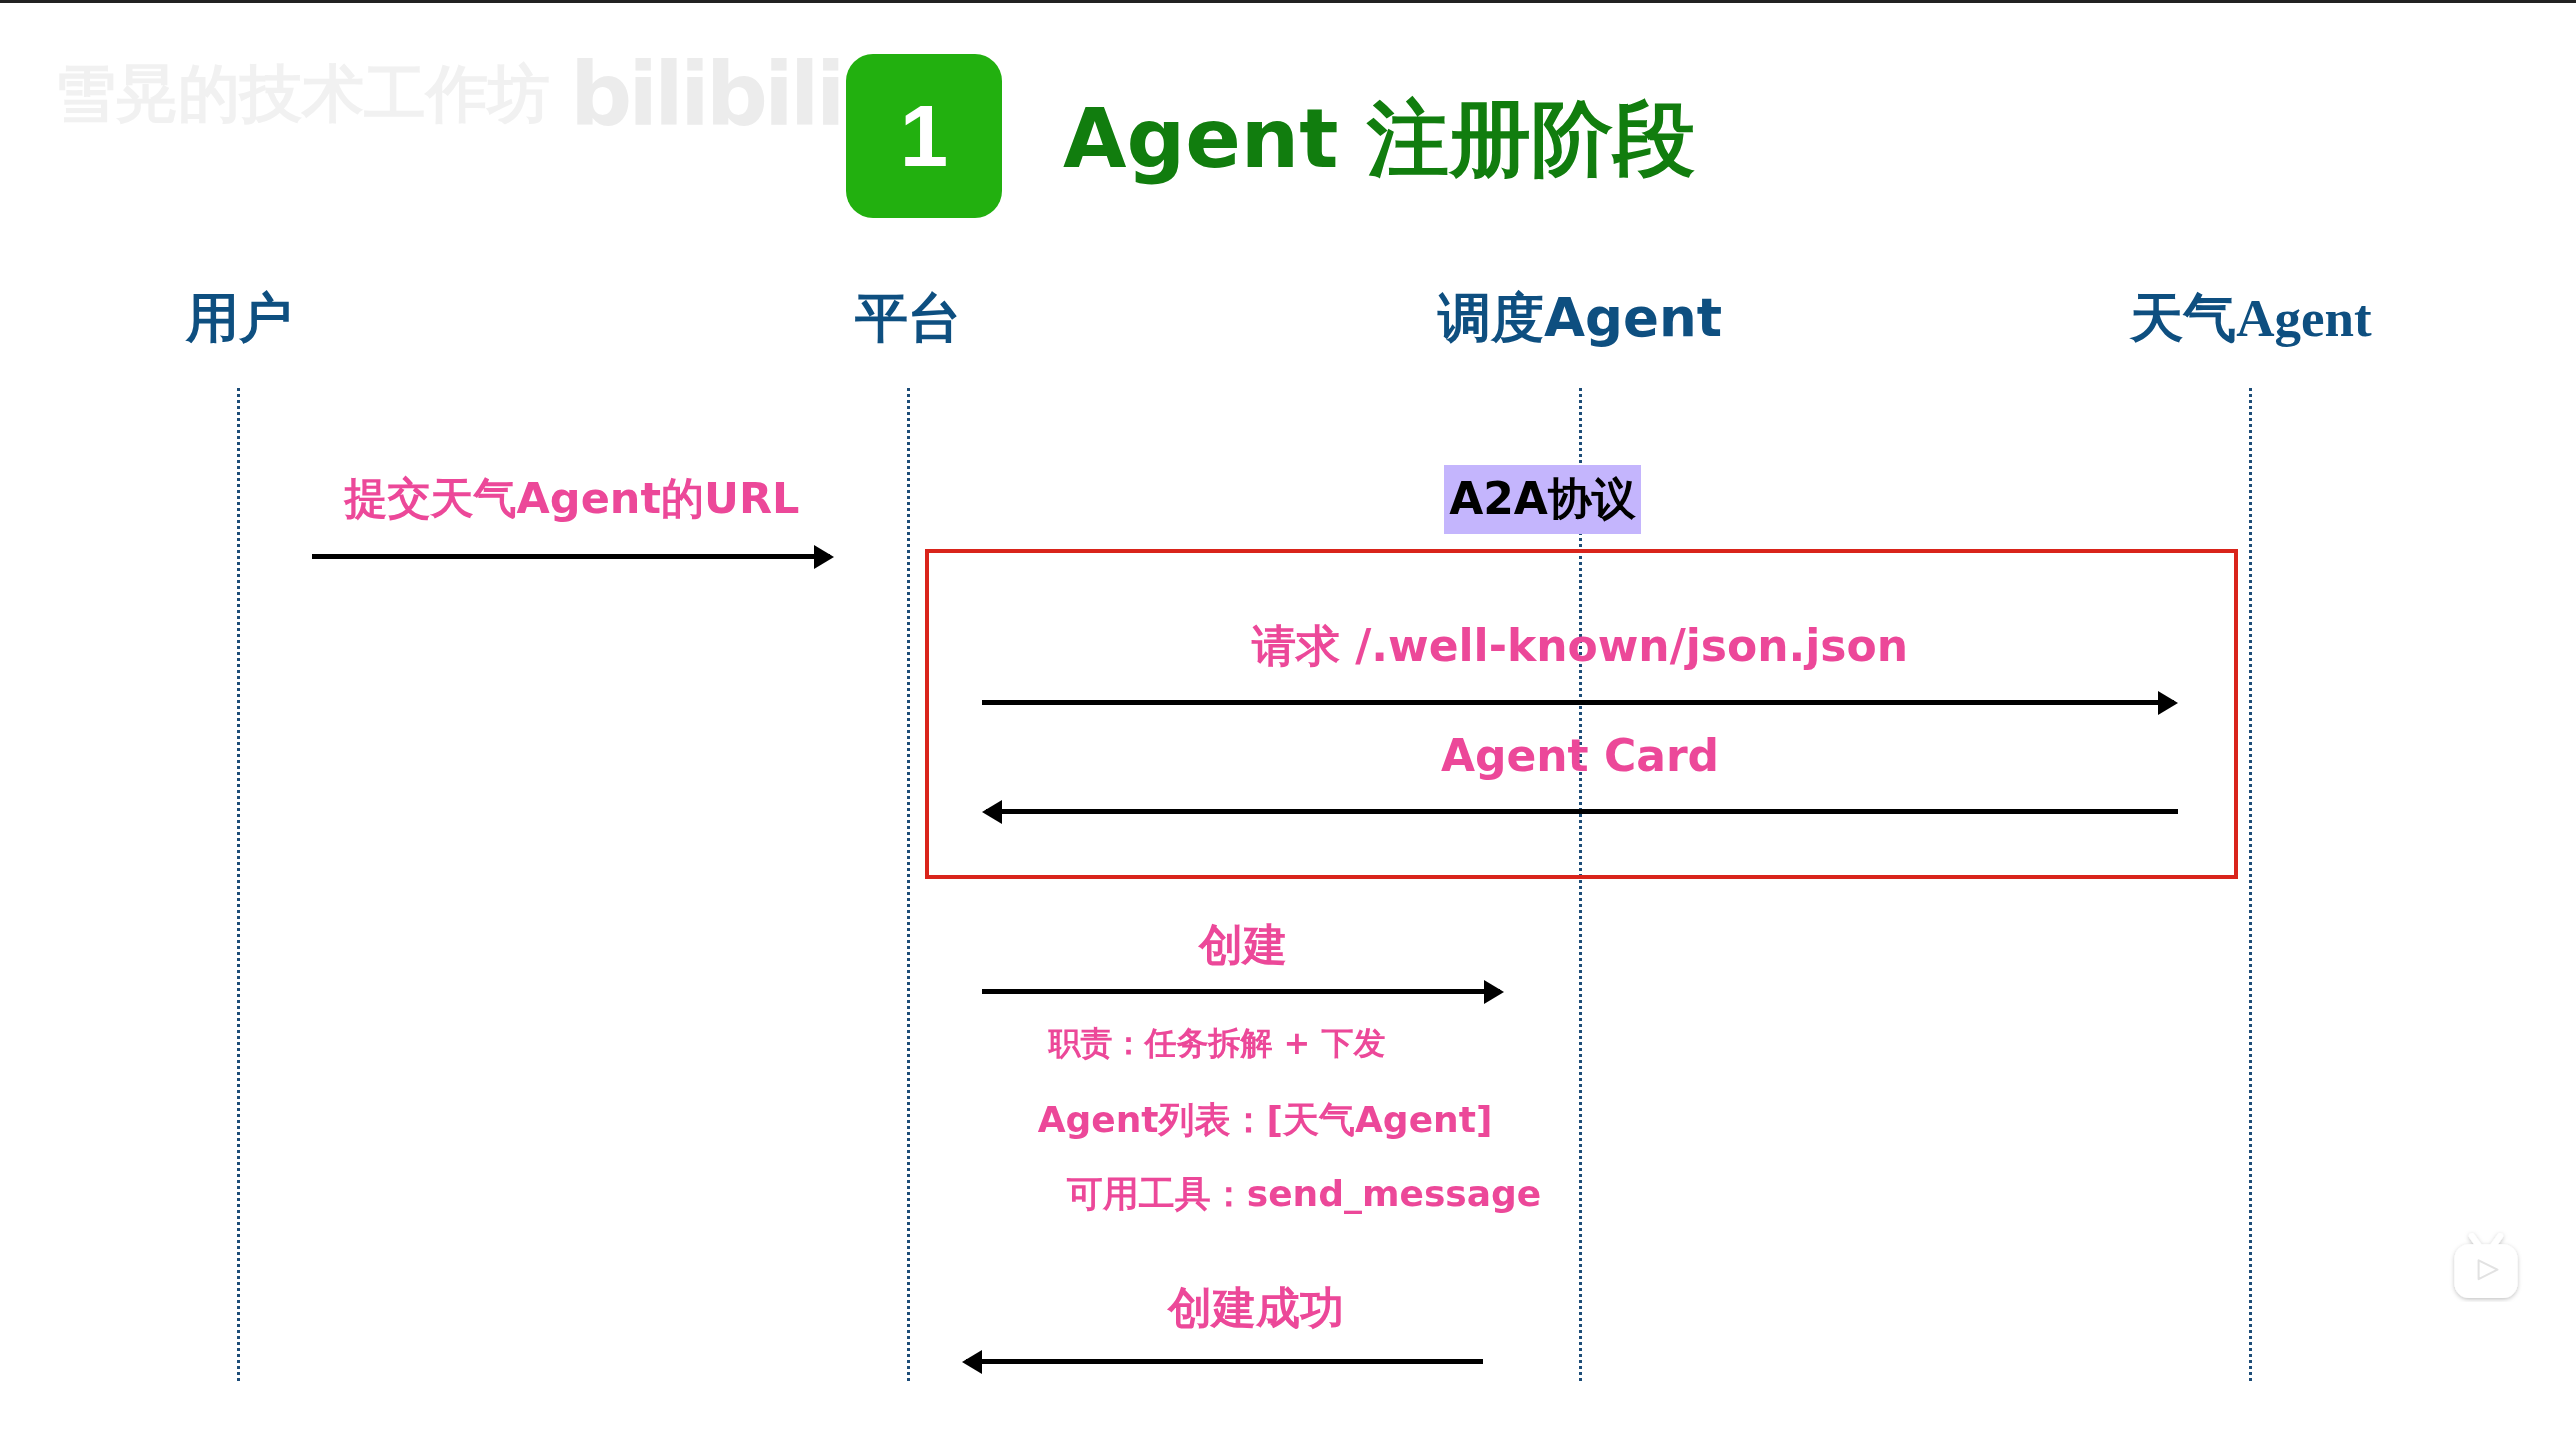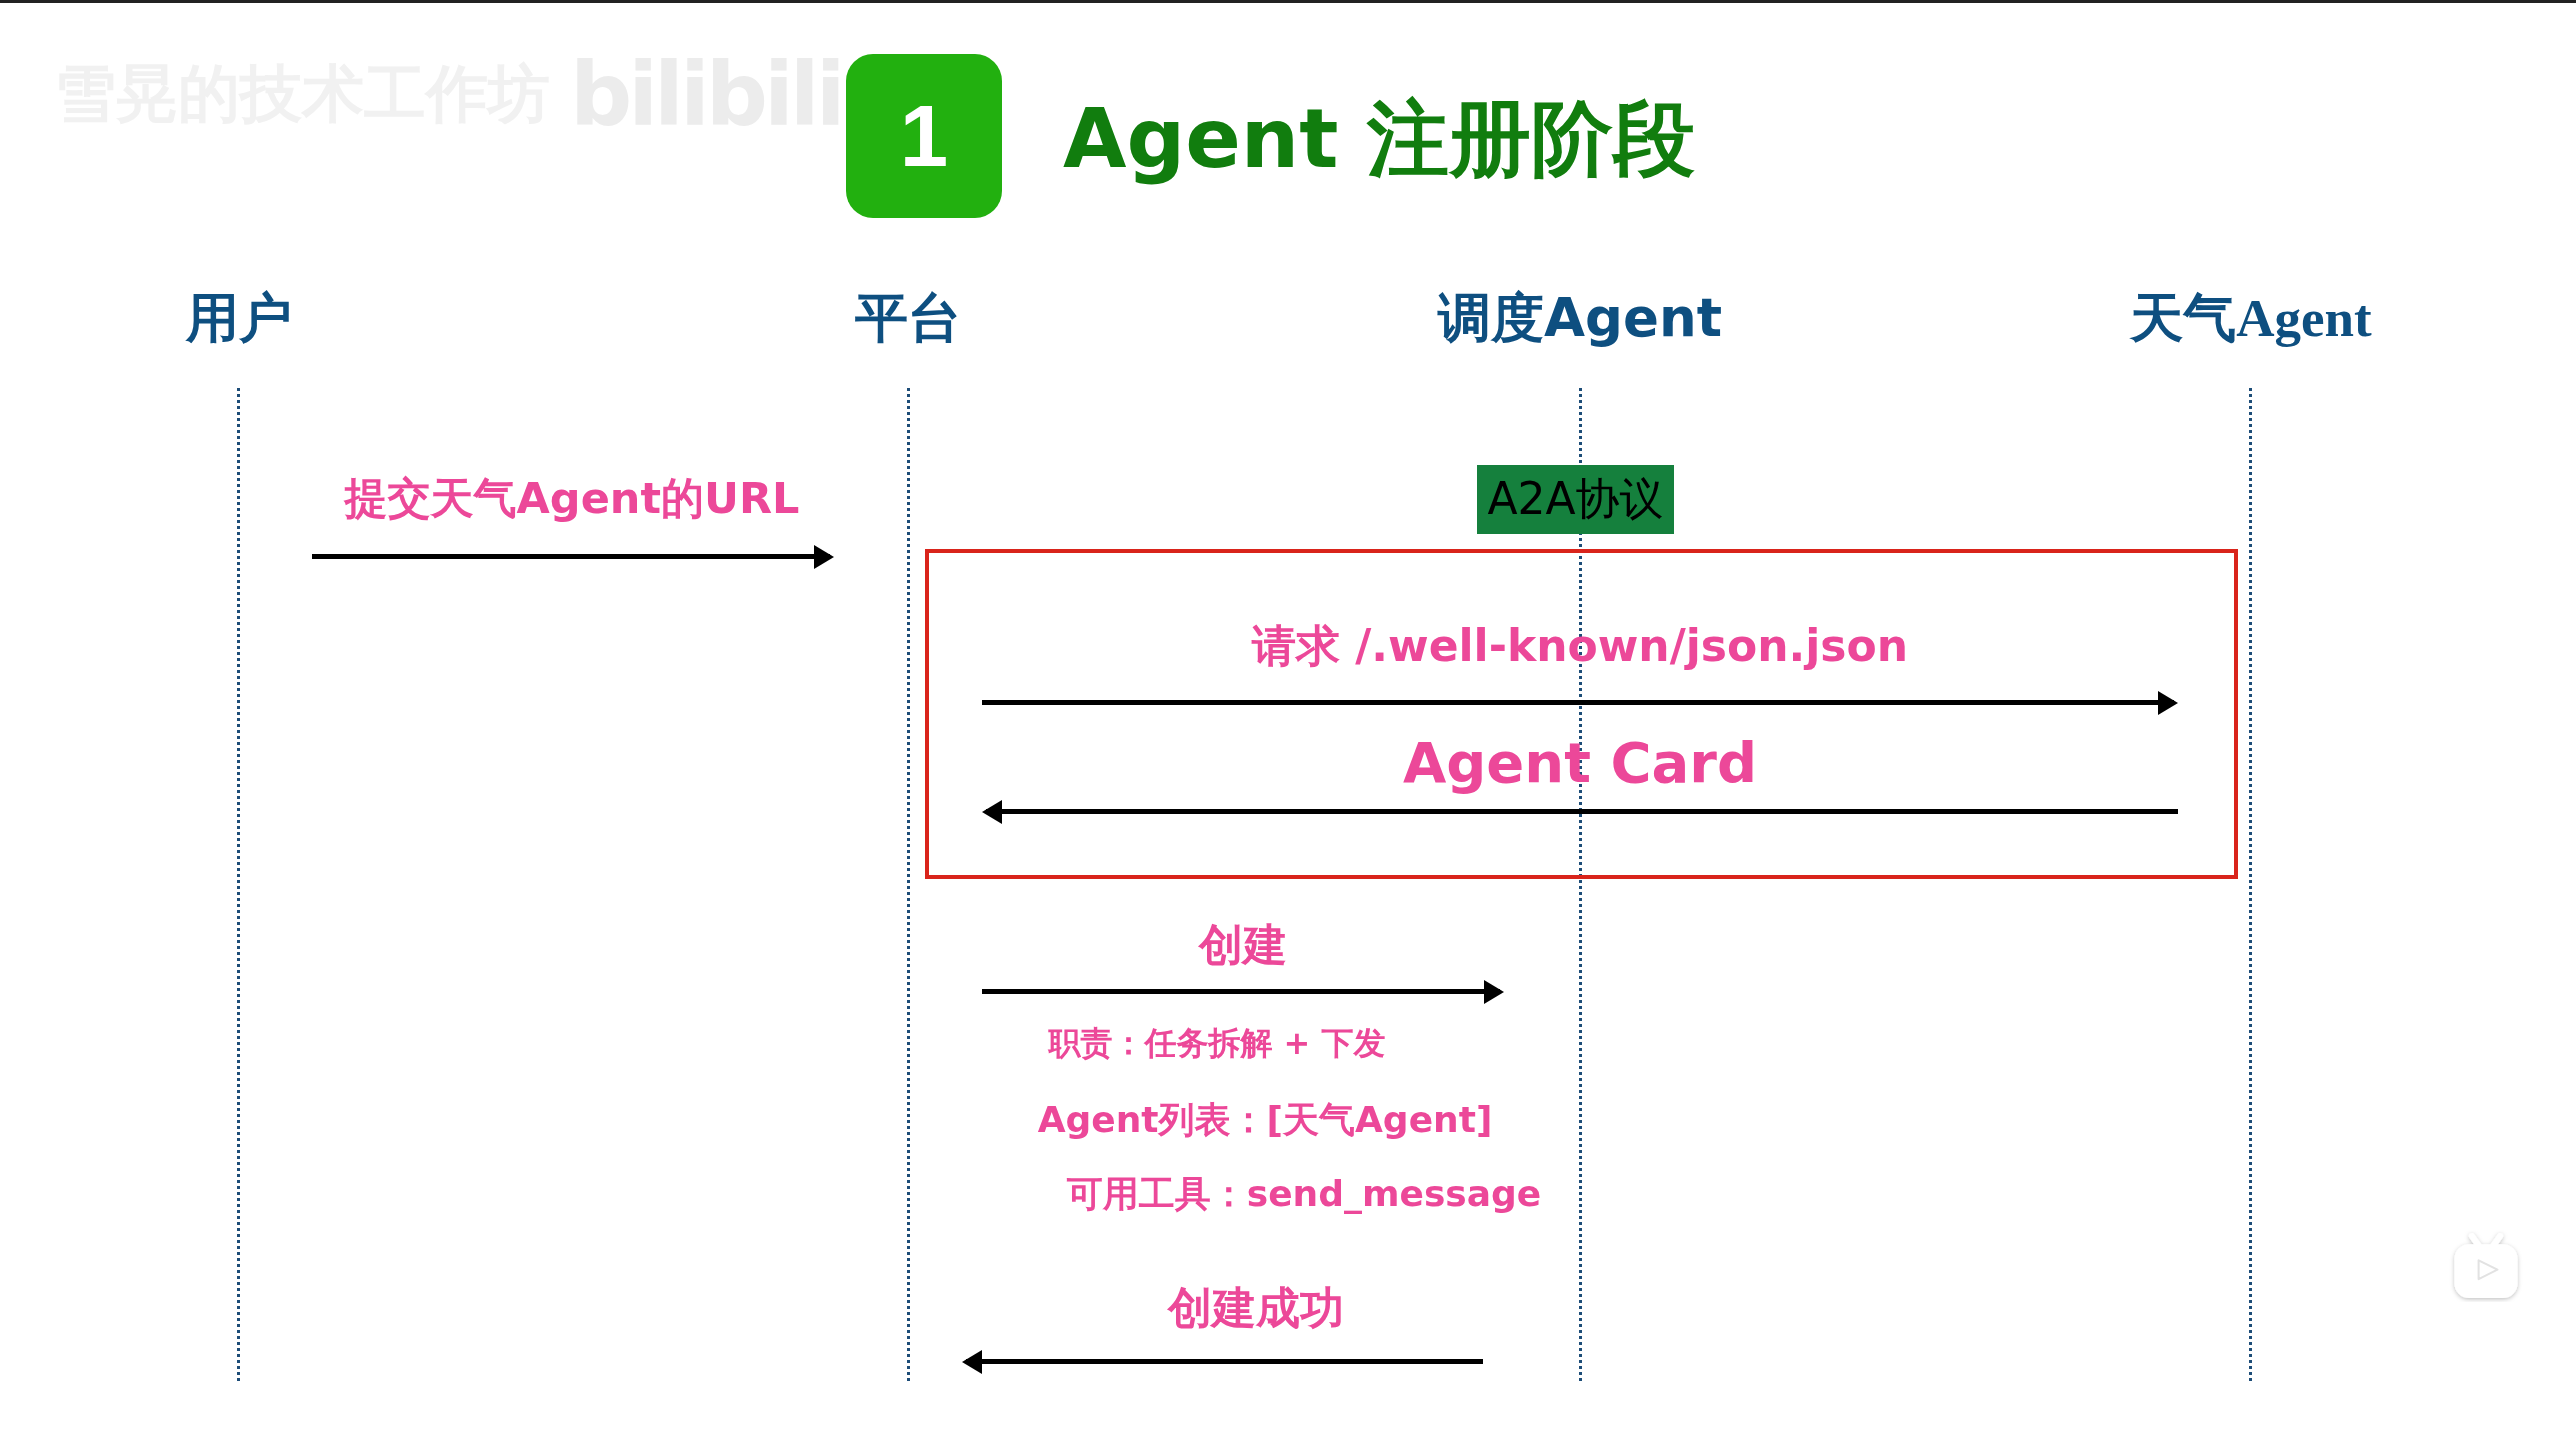--- a/index.html
+++ b/index.html
@@ -43,22 +43,22 @@
   .arrow { position: absolute; height: 5.4px; background: #000; }
   .arrow.right::after {
     content: ""; position: absolute; right: -4px; top: -9.4px;
     border-left: 20px solid #000; border-top: 12px solid transparent; border-bottom: 12px solid transparent;
   }
   .arrow.left::before {
     content: ""; position: absolute; left: -4px; top: -9.4px;
     border-right: 20px solid #000; border-top: 12px solid transparent; border-bottom: 12px solid transparent;
   }
   .protocol-tag {
-    position: absolute; left: 1477px; top: 465px; width: 197px; height: 69px;
-    background: #15803d; color: #000; font-weight: normal; font-size: 44px;
+    position: absolute; left: 1444px; top: 465px; width: 197px; height: 69px;
+    background: #c4b5fd; color: #000; font-weight: bold; font-size: 44px;
     display: flex; align-items: center; justify-content: center;
   }
   .a2a-box {
     position: absolute; left: 925px; top: 549px; width: 1305px; height: 322px;
     border: 4.7px solid #d9241b;
   }
   .tv-icon {
     position: absolute; left: 2449px; top: 1228px; width: 74px; height: 74px;
   }
 </style>
@@ -87,21 +87,21 @@
 
 <div class="msg-label" style="left:572px; top:470px; font-size:43px;">提交天气Agent的URL</div>
 <div class="arrow right" style="left:312px; top:554px; width:518px;"></div>
 
 <div class="protocol-tag">A2A协议</div>
 <div class="a2a-box"></div>
 
 <div class="msg-label" style="left:1580px; top:617px; font-size:44px;">请求 /.well-known/json.json</div>
 <div class="arrow right" style="left:982px; top:700px; width:1192px;"></div>
 
-<div class="msg-label" style="left:1580px; top:730px; font-size:56px;">Agent Card</div>
+<div class="msg-label" style="left:1580px; top:730px; font-size:44px;">Agent Card</div>
 <div class="arrow left" style="left:986px; top:809px; width:1192px;"></div>
 
 <div class="msg-label" style="left:1243px; top:916px; font-size:44px;">创建</div>
 <div class="arrow right" style="left:982px; top:989px; width:518px;"></div>
 <div class="msg-label" style="left:1217px; top:1022px; font-size:32px;">职责：任务拆解 + 下发</div>
 <div class="msg-label" style="left:1243px; top:1096px; font-size:36px;margin-left:22px;">Agent列表：[天气Agent]</div>
 <div class="msg-label" style="left:1304px; top:1170px; font-size:36px;text-align:right;">可用工具：send_message</div>
 
 <div class="msg-label" style="left:1256px; top:1279px; font-size:44px;">创建成功</div>
 <div class="arrow left" style="left:966px; top:1359px; width:517px;"></div>

